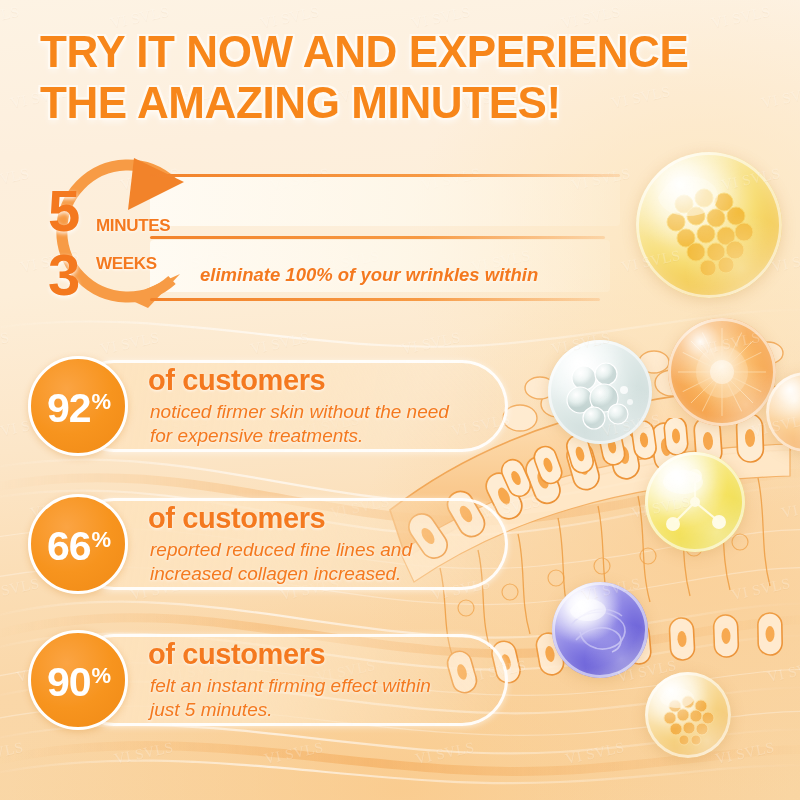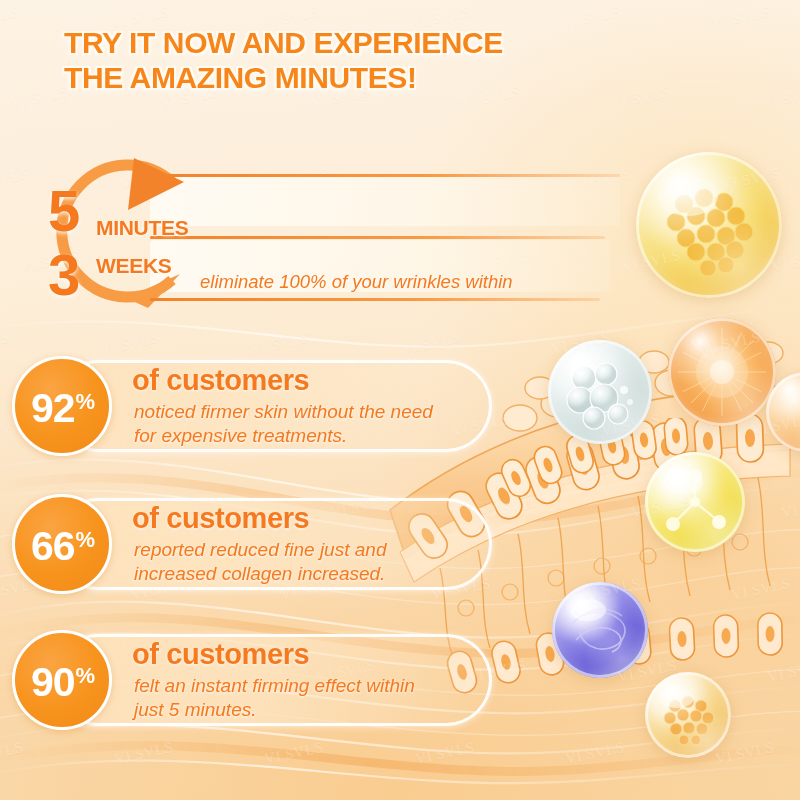--- a/index.html
+++ b/index.html
@@ -67,30 +67,29 @@
     margin-right: 86px;
     transform: rotate(-12deg);
   }
 
   
   .headline {
     position: absolute;
     left: 40px;
     top: 26px;
     width: 700px;
-    font-size: 30px;
+    font-size: 44px;
     font-weight: bold;
     line-height: 1.16;
     color: #f7861a;
     letter-spacing: -0.4px;
     text-shadow:
       2px 0 0 #fffaf2, -2px 0 0 #fffaf2, 0 2px 0 #fffaf2, 0 -2px 0 #fffaf2,
       2px 2px 0 #fffaf2, -2px 2px 0 #fffaf2, 2px -2px 0 #fffaf2, -2px -2px 0 #fffaf2,
       0 3px 7px rgba(255,255,255,.9);
-    margin-left: 24px;
   }
   .headline .ln { display: block; }
 
   
   .timeblock { position: absolute; left: 0px; top: 148px; width: 640px; height: 165px; }
 
   .arc-svg { position: absolute; left: 22px; top: 0px; }
 
   .row-panel {
     position: absolute;
@@ -119,45 +118,45 @@
     font-weight: bold;
     color: #f4791f;
     line-height: 1;
     text-shadow: 0 2px 4px rgba(255,255,255,.85);
   }
   .bignum.n5 { left: 48px; top: 34px; }
   .bignum.n3 { left: 48px; top: 98px; }
 
   .unit {
     position: absolute;
-    font-size: 21px;
+    font-size: 17px;
     font-weight: bold;
     color: #f4791f;
     letter-spacing: -0.3px;
     text-shadow: 0 1px 3px rgba(255,255,255,.85);
     text-align: center;
   }
   .unit.u1 { left: 96px; top: 68px; }
   .unit.u2 { left: 96px; top: 106px; }
 
   .time-txt {
     position: absolute;
     left: 200px;
     font-family: "Liberation Sans", sans-serif;
     font-style: italic;
     font-size: 18.5px;
     line-height: 1.26;
     color: #f4791f;
     text-shadow: 0 1px 3px rgba(255,255,255,.9);
   }
   .time-txt.t1 { top: 32px; }
-  .time-txt.t2 { top: 122px; }
+  .time-txt.t2 { top: 115px; font-weight: bold; }
 
   
-  .stat { position: absolute; left: 4px; width: 490px; height: 98px; }
+  .stat { position: absolute; left: 20px; width: 490px; height: 98px; }
   .stat.s1 { top: 356px; }
   .stat.s2 { top: 494px; }
   .stat.s3 { top: 630px; }
 
   .pill {
     position: absolute;
     left: 48px;
     top: 4px;
     width: 440px;
     height: 92px;
@@ -749,21 +748,21 @@
     <div class="badge">
       <span class="badge-num">92</span>
       <span class="badge-pct">%</span>
     </div>
   </div>
 
   <div class="stat s2">
     <div class="pill"></div>
     <div class="stat-title">of customers</div>
     <div class="stat-sub">
-      <div>reported reduced fine just and</div>
+      <div>reported reduced fine lines and</div>
       <div>increased collagen increased.</div>
     </div>
     <div class="badge">
       <span class="badge-num">66</span>
       <span class="badge-pct">%</span>
     </div>
   </div>
 
   <div class="stat s3">
     <div class="pill"></div>

